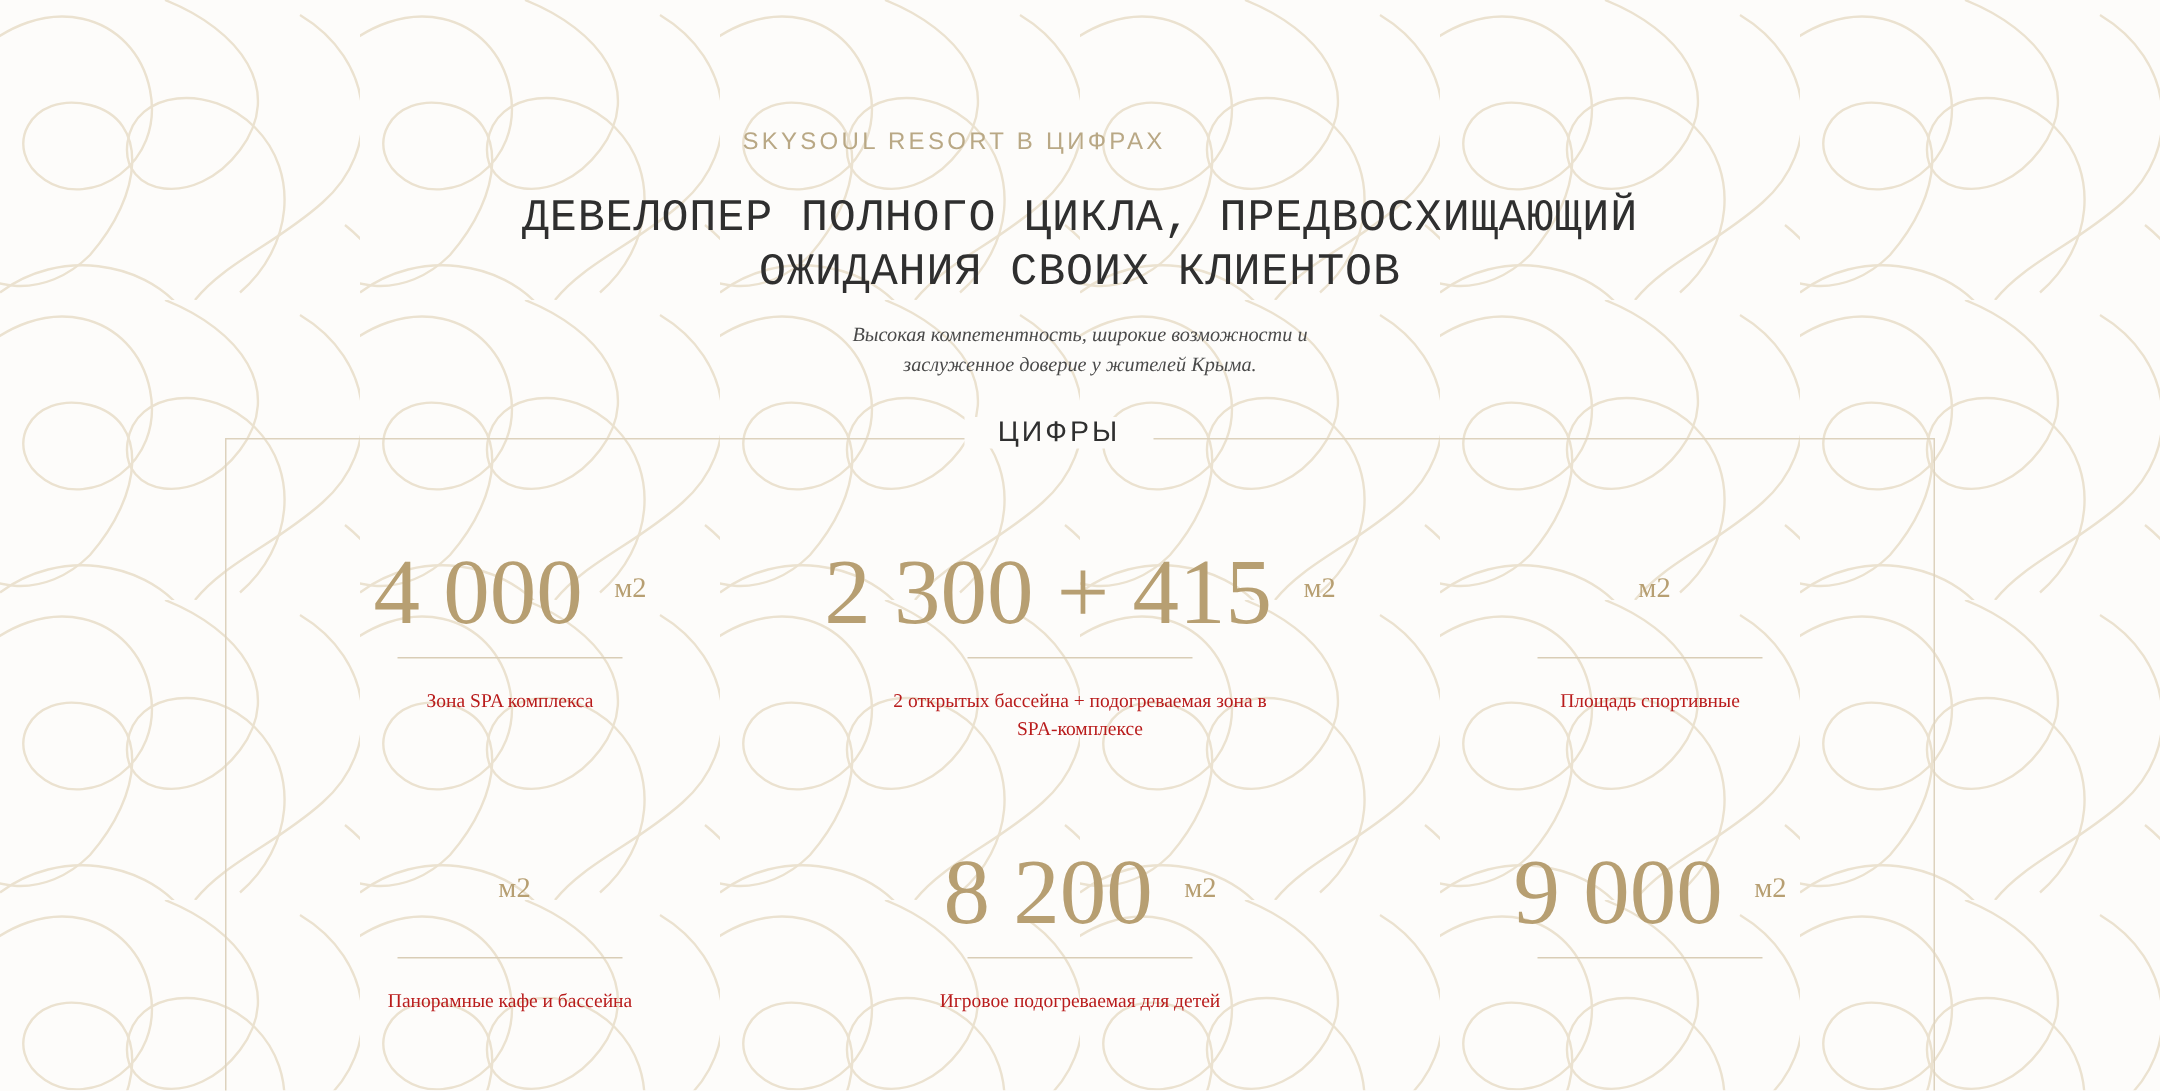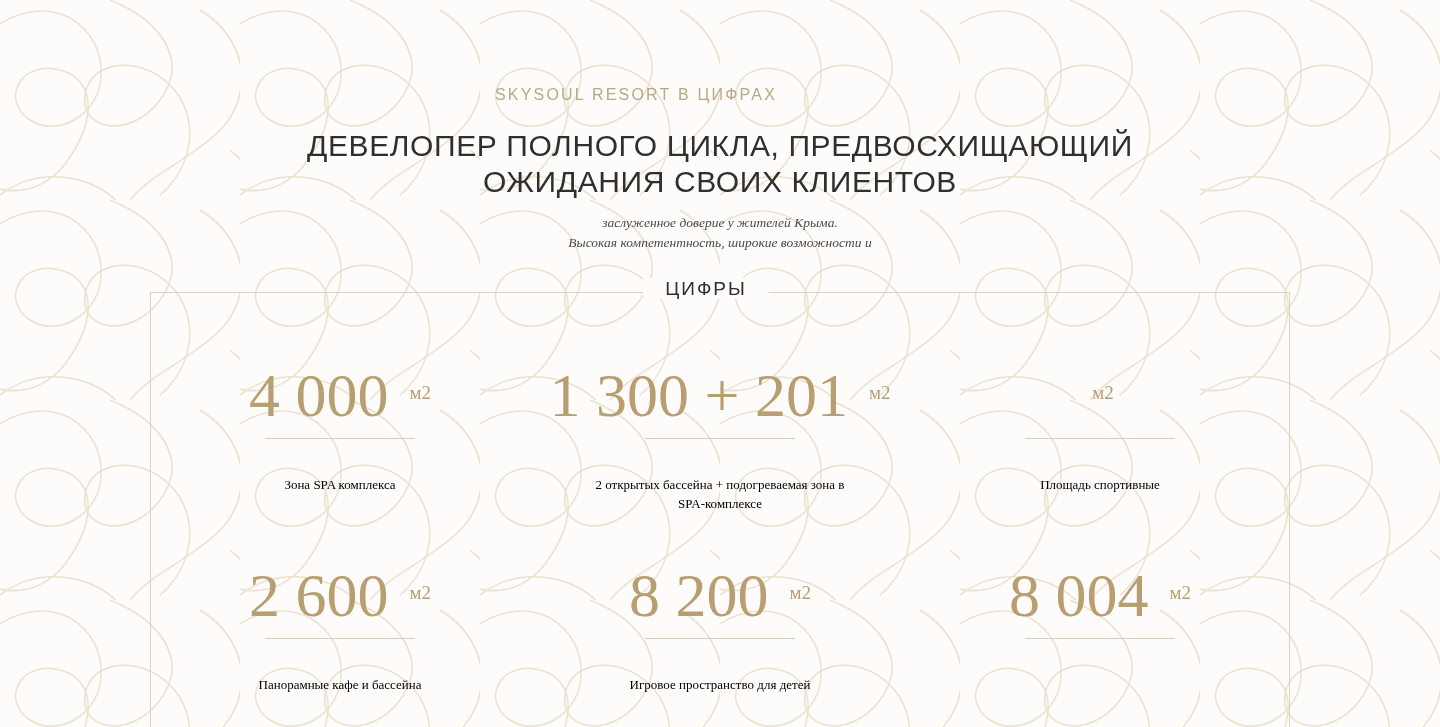--- a/index.html
+++ b/index.html
@@ -44,21 +44,21 @@
     color: #b9a885;
     font-weight: 400;
   }
 
   .headline {
     position: absolute;
     top: 128px;
     left: 0;
     width: 1440px;
     text-align: center;
-    font-family: Liberation Sans, sans-serif;
+    font-family: Liberation Mono, monospace;
     font-size: 30px;
     line-height: 36px;
     letter-spacing: 0.6px;
     color: #2f2f2f;
     font-weight: 400;
   }
 
   .subtext {
     position: absolute;
     top: 213px;
@@ -145,24 +145,23 @@
     height: 1px;
     background: #d9cdb6;
     margin-top: 10px;
     margin-bottom: 18px;
   }
 
   .stat-label {
     font-family: "Liberation Serif", serif;
     font-size: 13px;
     line-height: 19px;
-    color: #000000;
+    color: #b91c1c;
     text-align: center;
     max-width: 260px;
-    margin-top: 18px;
   }
 </style>
 </head>
 <body>
 
 <svg id="bg-pattern" viewBox="0 0 1440 727" preserveAspectRatio="none" xmlns="http://www.w3.org/2000/svg">
   <defs>
     <pattern id="waves" x="0" y="0" width="240" height="200" patternUnits="userSpaceOnUse">
       <g fill="none" stroke="#e8ddc8" stroke-width="1.6">
         <path d="M -20 40 C 30 -10, 90 10, 100 60 C 110 110, 60 140, 30 120 C 0 100, 20 60, 60 70 C 100 80, 95 130, 60 170 C 30 200, -10 195, -30 170"></path>
@@ -180,22 +179,22 @@
 <div id="content">
 
   <div class="eyebrow">SKYSOUL RESORT В ЦИФРАХ</div>
 
   <div class="headline">
     <div>ДЕВЕЛОПЕР ПОЛНОГО ЦИКЛА, ПРЕДВОСХИЩАЮЩИЙ</div>
     <div>ОЖИДАНИЯ СВОИХ КЛИЕНТОВ</div>
   </div>
 
   <div class="subtext">
+    <div>Высокая компетентность, широкие возможности и</div>
     <div>заслуженное доверие у жителей Крыма.</div>
-    <div>Высокая компетентность, широкие возможности и</div>
   </div>
 
   <div class="panel"></div>
 
   <div class="panel-title">
     <span>ЦИФРЫ</span>
   </div>
 
   <div class="stats-grid">
 
@@ -203,55 +202,54 @@
       <div class="stat-number">
         <span>4 000</span>
         <span class="stat-unit">м2</span>
       </div>
       <div class="stat-rule"></div>
       <div class="stat-label">Зона SPA комплекса</div>
     </div>
 
     <div class="stat">
       <div class="stat-number">
-        <span>1 300 + 201</span>
+        <span>2 300 + 415</span>
         <span class="stat-unit">м2</span>
       </div>
       <div class="stat-rule"></div>
       <div class="stat-label">2 открытых бассейна + подогреваемая зона в SPA-комплексе</div>
     </div>
 
     <div class="stat">
       <div class="stat-number">
         <span class="stat-unit">м2</span>
       </div>
       <div class="stat-rule"></div>
       <div class="stat-label">Площадь спортивные</div>
     </div>
 
     <div class="stat">
       <div class="stat-number">
-        <span>2 600</span>
         <span class="stat-unit">м2</span>
       </div>
       <div class="stat-rule"></div>
       <div class="stat-label">Панорамные кафе и бассейна</div>
     </div>
 
     <div class="stat">
       <div class="stat-number">
         <span>8 200</span>
         <span class="stat-unit">м2</span>
       </div>
       <div class="stat-rule"></div>
-      <div class="stat-label">Игровое пространство для детей</div>
-    </div>
-
-    <div class="stat">
-      <div class="stat-number">
-        <span>8 004</span>
+      <div class="stat-label">Игровое подогреваемая для детей</div>
+    </div>
+
+    <div class="stat">
+      <div class="stat-number">
+        <span>9 000</span>
         <span class="stat-unit">м2</span>
       </div>
       <div class="stat-rule"></div>
     </div>
 
   </div>
 </div>
 
 </body></html>

